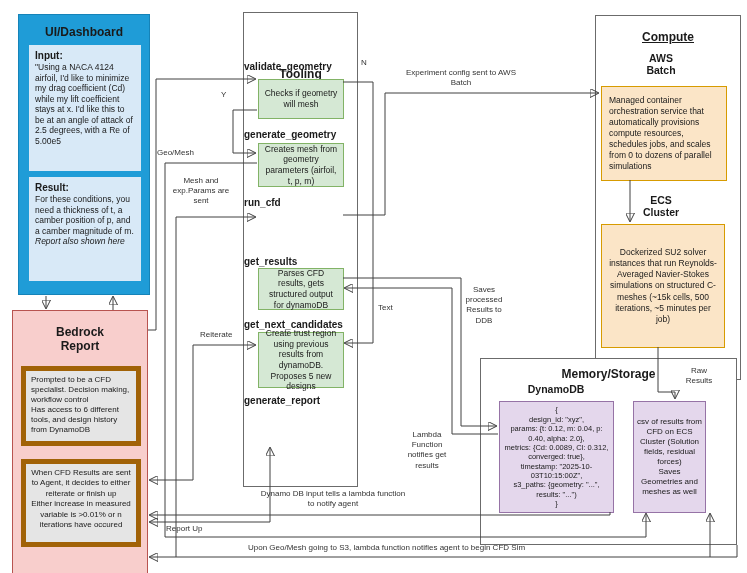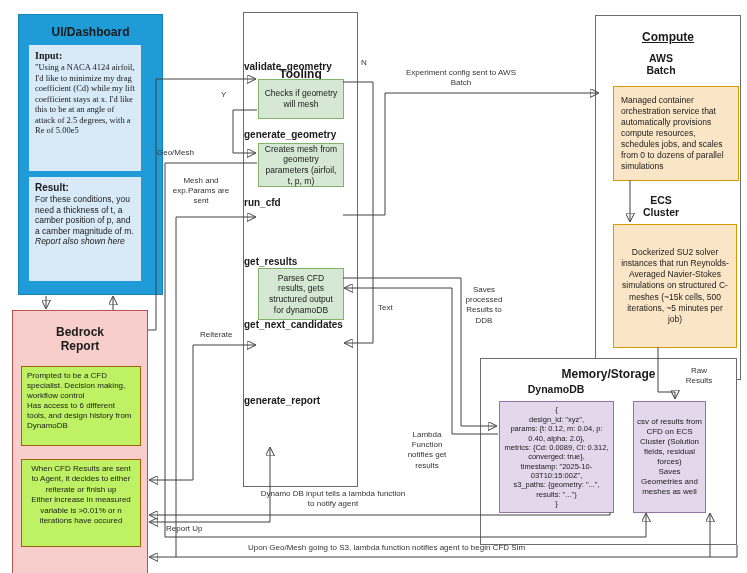--- a/index.html
+++ b/index.html
@@ -3,48 +3,48 @@
 <meta charset="utf-8">
 <style>
   html,body{margin:0;padding:0;background:#fff;}
   #canvas{position:relative;width:747px;height:573px;background:#fff;overflow:hidden;
           font-family:"Liberation Sans",sans-serif;color:#1a1a1a;}
   .panel{position:absolute;background:#fff;border:1px solid #6b6b6b;box-sizing:border-box;}
   .panel-title{position:absolute;left:0;right:0;text-align:center;font-weight:bold;font-size:12px;}
   .ui-panel{position:absolute;background:var(--ui-blue);box-sizing:border-box;border:1px solid #1583b8;}
   .ui-inner{position:absolute;background:var(--ui-inner);box-sizing:border-box;padding:5px 6px;}
   .agent-panel{position:absolute;background:var(--agent-pink);border:1px solid #b85450;box-sizing:border-box;}
-  .agent-inner{position:absolute;background:#bef264;border:1px solid #a16207;box-sizing:border-box;padding:4px 5px;}
+  .agent-inner{position:absolute;background:#e5e5e5;border:5px solid #a16207;box-sizing:border-box;padding:4px 5px;}
   .tool-name{position:absolute;left:0;right:0;text-align:left;font-weight:bold;font-size:10px;}
   .tool-box{position:absolute;background:var(--tool-green);border:1px solid #82b366;box-sizing:border-box;
             display:flex;align-items:center;justify-content:center;text-align:center;
             font-size:8.5px;line-height:1.25;padding:2px 4px;}
   .orange-box{position:absolute;background:var(--compute-orange);border:1px solid #d79b00;box-sizing:border-box;
-            display:flex;align-items:center;font-size:8.5px;line-height:1.3;padding:4px 7px;margin-left:12px;}
+            display:flex;align-items:center;font-size:8.5px;line-height:1.3;padding:4px 7px;}
   .purple-box{position:absolute;background:var(--storage-purple);border:1px solid #9673a6;box-sizing:border-box;
             display:flex;align-items:center;justify-content:center;text-align:center;
             font-size:7.5px;line-height:1.25;padding:2px 3px;}
   .sub-label{position:absolute;text-align:center;font-weight:bold;font-size:10.5px;line-height:1.15;}
   .elabel{position:absolute;font-size:8px;line-height:1.28;color:#333;}
   .center{text-align:center;}
   .pre{white-space:pre-line;}
   .hd{font-weight:bold;font-size:10px;margin-bottom:1px;}
   .body-txt{font-size:8.5px;line-height:1.24;}
   .italic{font-style:italic;}
   #connectors{position:absolute;left:0;top:0;pointer-events:none;}
   #connectors path{stroke:#404040;stroke-width:1;fill:none;}
 </style>
 </head>
 <body>
 
 <div id="canvas">
 
-  <div class="ui-panel" style="left:18px;top:14px;width:145px;height:281px;">
+  <div class="ui-panel" style="left:18px;top:14px;width:132px;height:281px;">
     <div class="panel-title" style="top:10px;">UI/Dashboard</div>
-    <div class="ui-inner" style="left:10px;top:30px;width:112px;height:126px;font-family:Liberation Serif, serif;">
+    <div class="ui-inner" style="left:10px;top:30px;width:112px;height:126px;">
       <div class="hd">Input:</div>
       <div class="body-txt">"Using a NACA 4124 airfoil, I'd like to minimize my drag coefficient (Cd) while my lift coefficient stays at x. I'd like this to be at an angle of attack of 2.5 degrees, with a Re of 5.00e5</div>
     </div>
     <div class="ui-inner" style="left:10px;top:162px;width:112px;height:104px;">
       <div class="hd">Result:</div>
       <div class="body-txt">For these conditions, you need a thickness of t, a camber position of p, and a camber magnitude of m.</div>
       <div class="body-txt italic">Report also shown here</div>
     </div>
   </div>
 
@@ -62,23 +62,24 @@
 
     <div class="tool-name" style="top:48px;">validate_geometry</div>
     <div class="tool-box" style="left:14px;top:66px;width:86px;height:40px;">Checks if geometry will mesh</div>
 
     <div class="tool-name" style="top:116px;">generate_geometry</div>
     <div class="tool-box" style="left:14px;top:130px;width:86px;height:44px;">Creates mesh from geometry parameters (airfoil, t, p, m)</div>
 
     <div class="tool-name" style="top:184px;">run_cfd</div>
 
     <div class="tool-name" style="top:243px;">get_results</div>
-    <div class="tool-box" style="left:14px;top:255px;width:86px;height:52px;">Parses CFD results, gets structured output for dynamoDB</div>
+    <div class="tool-box" style="left:14px;top:255px;width:86px;height:42px;">Parses CFD results, gets structured output for dynamoDB</div>
 
     <div class="tool-name" style="top:306px;">get_next_candidates</div>
+    <div class="tool-box" style="left:14px;top:319px;width:86px;height:56px;">Create trust region using previous results from dynamoDB. Proposes 5 new designs</div>
 
     <div class="tool-name" style="top:382px;">generate_report</div>
   </div>
 
   <div class="panel" style="left:595px;top:15px;width:146px;height:365px;">
     <div class="panel-title" style="top:14px;text-decoration:underline;">Compute</div>
     <div class="sub-label pre" style="left:25px;top:36px;width:80px;">AWS
 Batch</div>
     <div class="orange-box" style="left:5px;top:70px;width:126px;height:95px;">Managed container orchestration service that automatically provisions compute resources, schedules jobs, and scales from 0 to dozens of parallel simulations</div>
     <div class="sub-label pre" style="left:25px;top:178px;width:80px;">ECS

